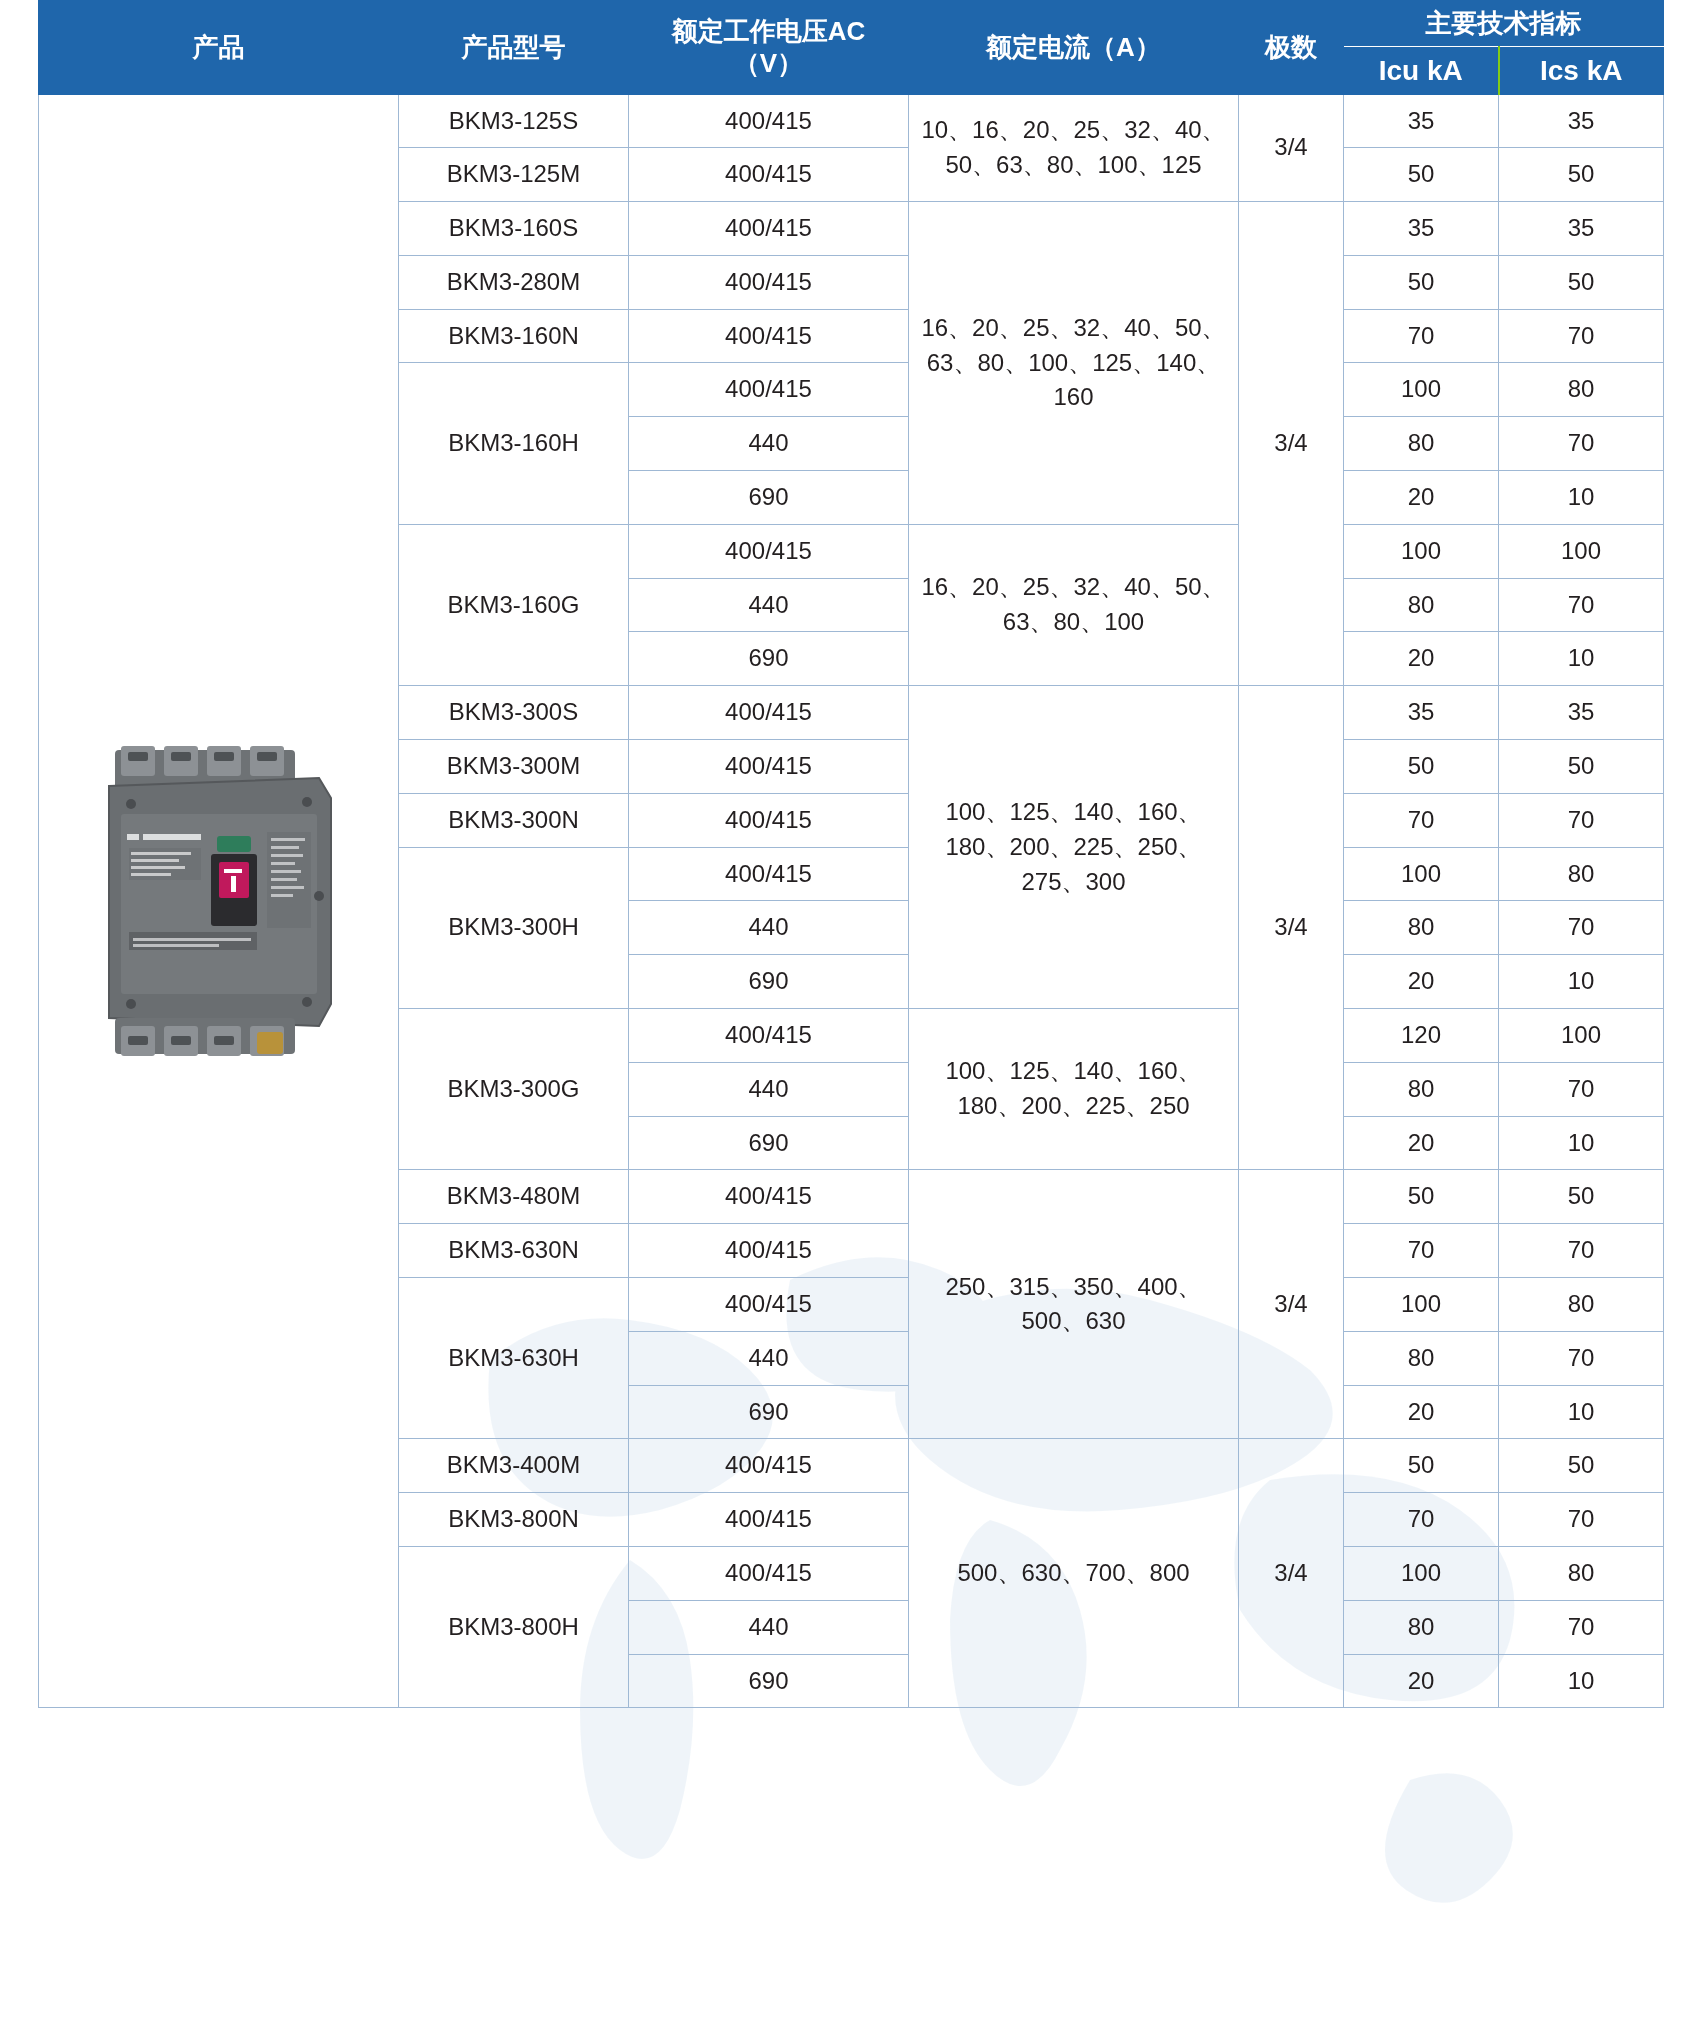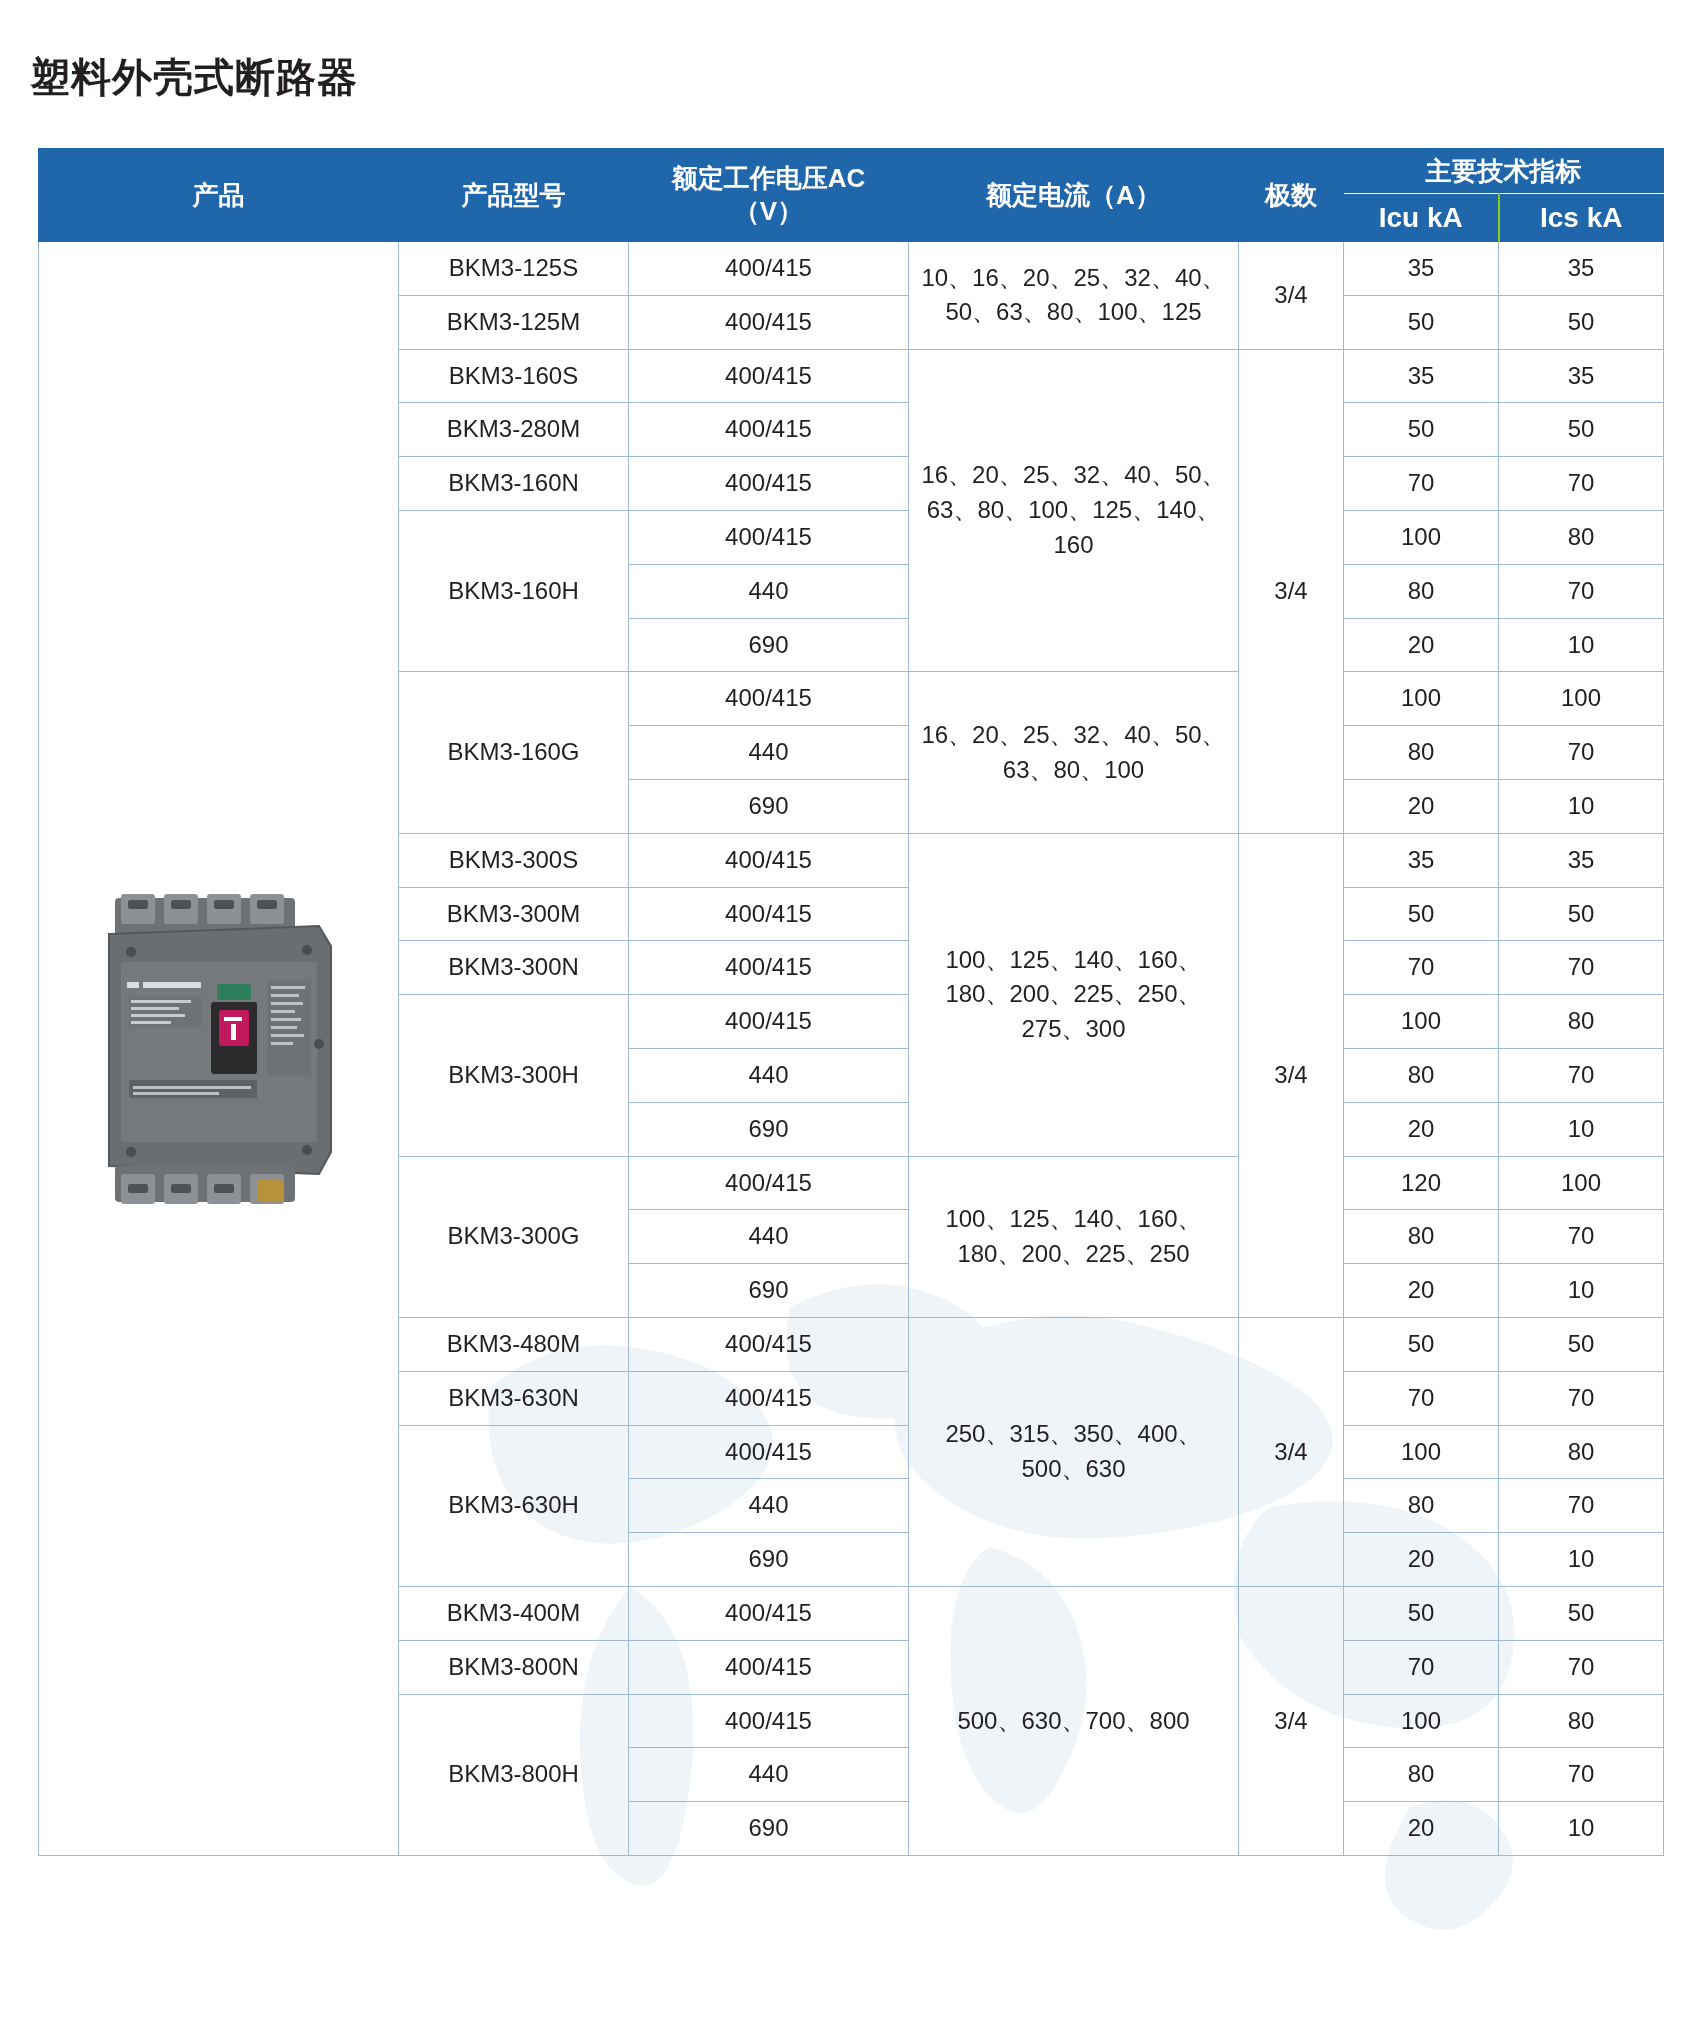--- a/index.html
+++ b/index.html
@@ -125,21 +125,20 @@
       <path d="M80 90 q30-25 70-20 t60 25 q20 20 5 40 t-50 30 q-40 10 -65-10 t-20-65z"></path>
       <path d="M150 190 q25 15 30 50 t-5 75 q-10 35 -30 20 t-20-70 q0-45 25-75z"></path>
       <path d="M300 70 q55-25 110-10 t80 35 q25 25 -5 45 t-90 25 q-60 5 -95-25 t0-70z"></path>
       <path d="M330 170 q35 10 45 45 t-10 70 q-15 30 -35 10 t-20-75 q2-40 20-50z"></path>
       <path d="M470 150 q60-10 95 15 t25 65 q-10 35 -60 30 t-75-45 q-10-45 15-65z"></path>
       <path d="M540 300 q30-10 45 10 t-5 40 q-20 20 -42 5 t2-55z"></path>
       <path d="M230 50 q40-20 75-5 t20 40 q-15 25 -60 20 t-35-55z"></path>
     </g>
   </svg>
 
-  <h1 class="title">塑料外壳式断路器</h1>
 
   <div class="table-wrap">
     <table class="spec">
       <colgroup>
         <col class="c-prod">
           <col class="c-model">
           <col class="c-volt">
           <col class="c-curr">
           <col class="c-poles">
           <col class="c-icu">

